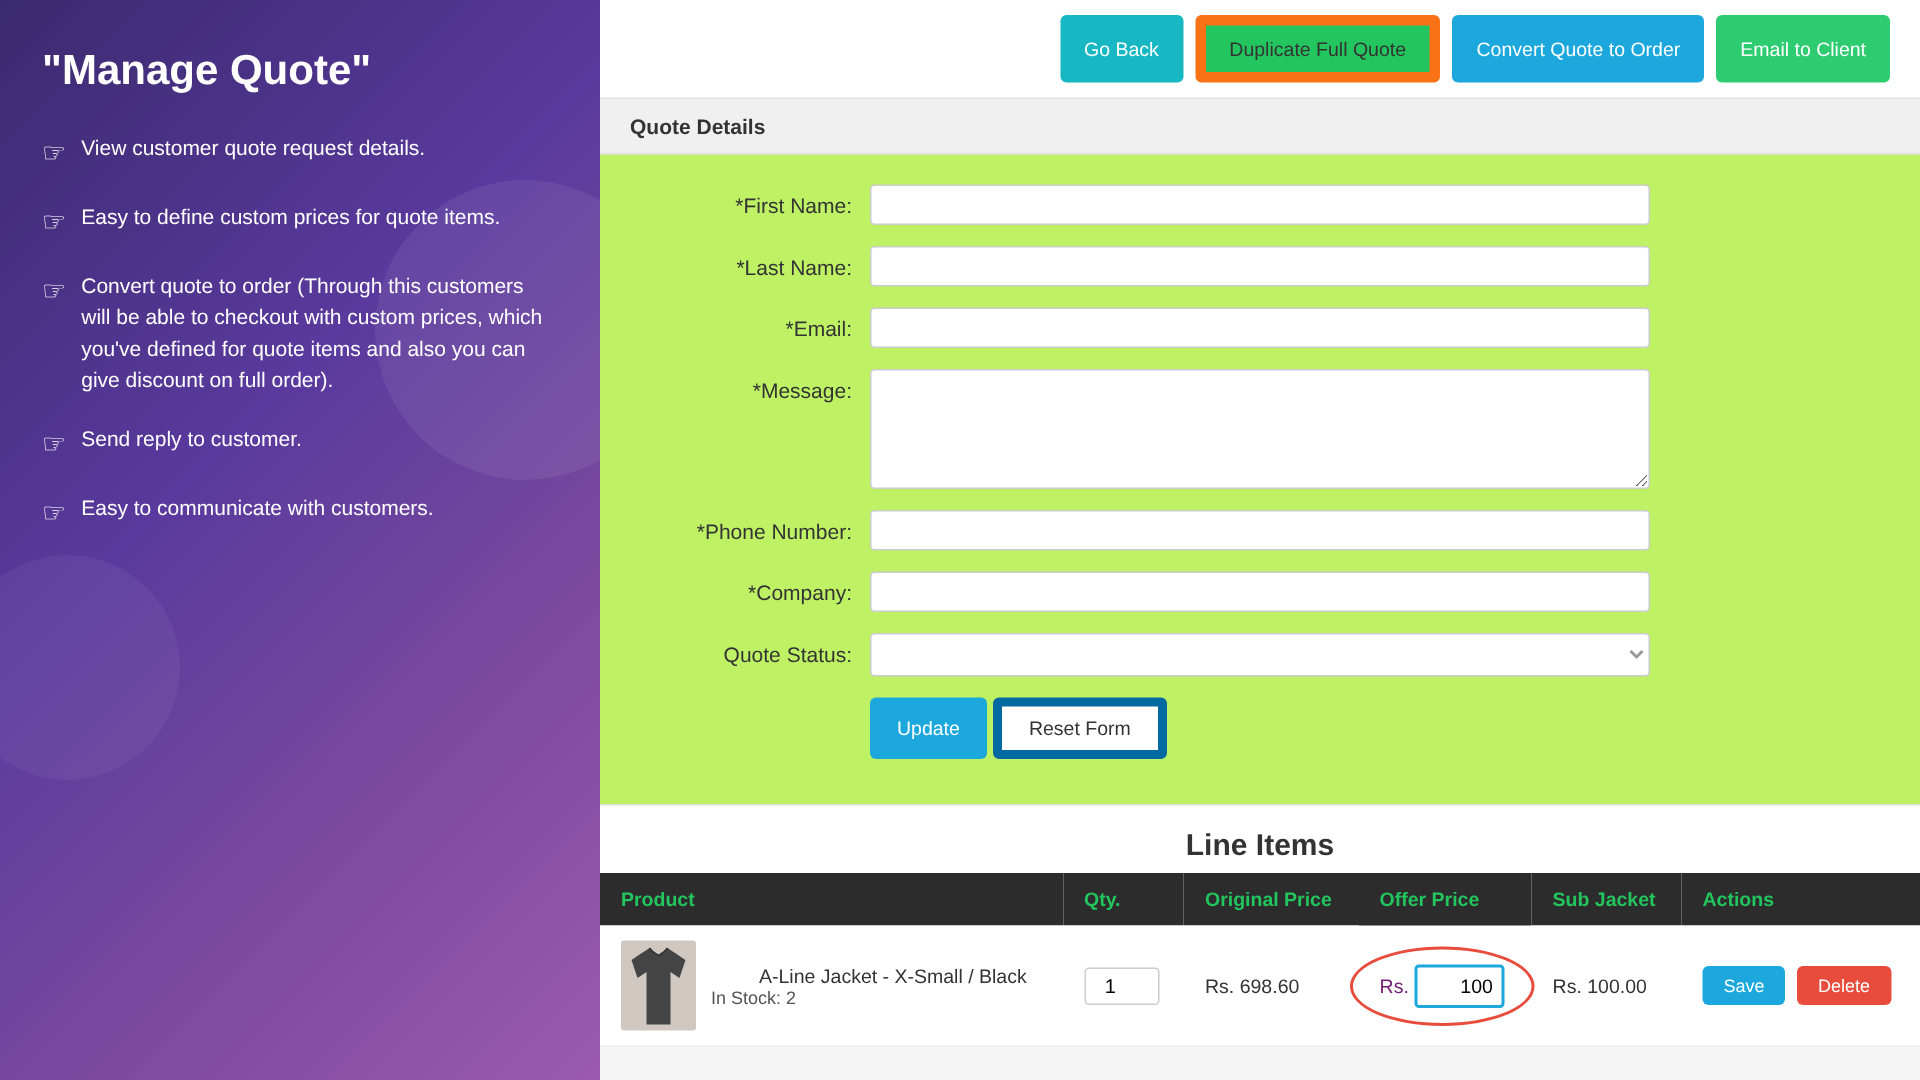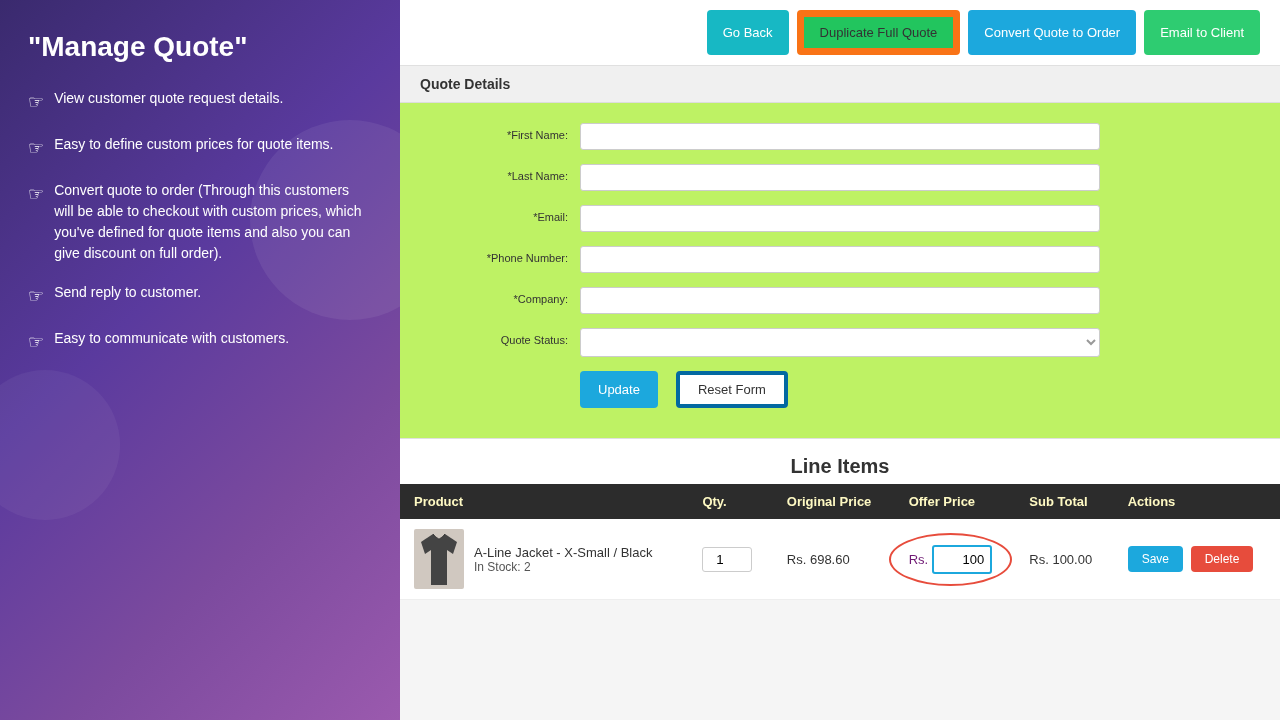--- a/index.html
+++ b/index.html
@@ -135,21 +135,21 @@
     .form-row {
       display: flex;
       align-items: flex-start;
       margin-bottom: 14px;
     }
     .form-label {
       width: 140px;
       text-align: right;
       padding-right: 12px;
       padding-top: 6px;
-      font-size: 11px;
+      font-size: 14px;
       color: #333;
       flex-shrink: 0;
     }
     .form-control {
       flex: 1;
       max-width: 520px;
       padding: 5px 8px;
       border: 1px solid #ccc;
       border-radius: 3px;
       font-size: 13px;
@@ -159,39 +159,39 @@
     textarea.form-control {
       height: 80px;
       resize: vertical;
     }
     select.form-control {
       background: #fff;
     }
 
     .form-actions {
       display: flex;
-      gap: 18px;
+      gap: 4px;
       margin-left: 140px;
       margin-top: 10px;
       padding-bottom: 10px;
     }
     .btn-update {
       background: #1ca8dd;
       color: #fff;
       padding: 7px 18px;
       border: none;
       border-radius: 4px;
       cursor: pointer;
       font-size: 13px;
     }
     .btn-reset {
       background: #fff;
       color: #333;
       padding: 7px 18px;
-      border: 4px solid #0369a1;
+      border: 6px solid #0369a1;
       border-radius: 4px;
       cursor: pointer;
       font-size: 13px;
     }
 
     
     .line-items-section {
       background: #fff;
       padding: 0;
     }
@@ -213,21 +213,21 @@
       font-weight: bold;
     }
 
     
     .items-table {
       width: 100%;
       border-collapse: collapse;
     }
     .items-table thead tr {
       background: #2c2c2c;
-      color: #fef9c3;
+      color: #22c55e;
       padding-left: 44px;
     }
     .items-table thead th {
       padding: 10px 14px;
       font-size: 13px;
       font-weight: 600;
       text-align: left;
     }
     .items-table tbody tr {
       background: #fff;
@@ -252,20 +252,21 @@
       display: flex;
       align-items: center;
       justify-content: center;
       overflow: hidden;
       flex-shrink: 0;
     }
 
     .product-name {
       font-size: 13px;
       color: #333;
+      margin-left: 32px;
     }
     .product-stock {
       font-size: 12px;
       color: #555;
     }
 
     .qty-input {
       width: 50px;
       padding: 4px 6px;
       border: 1px solid #ccc;
@@ -394,20 +395,26 @@
         <input class="form-control" type="text" value="" style="">
       </div>
 
       <div class="form-row">
         <label class="form-label">
           <span>*Email:</span>
         </label>
         <input class="form-control" type="text" value="" style="">
       </div>
 
+      <div class="form-row">
+        <label class="form-label" style="padding-top:6px;">
+          <span>*Message:</span>
+        </label>
+        <textarea class="form-control" style=""></textarea>
+      </div>
 
       <div class="form-row">
         <label class="form-label">
           <span>*Phone Number:</span>
         </label>
         <input class="form-control" type="text" value="" style="">
       </div>
 
       <div class="form-row">
         <label class="form-label">
@@ -439,21 +446,21 @@
   <div class="line-items-section">
     <div class="line-items-title">Line Items</div>
 
     <table class="items-table">
       <thead>
         <tr>
           <th>Product</th>
           <th>Qty.</th>
           <th>Original Price</th>
           <th>Offer Price</th>
-          <th>Sub Total</th>
+          <th>Sub Jacket</th>
           <th>Actions</th>
         </tr>
       </thead>
       <tbody>
         <tr>
           <td>
             <div class="product-cell">
               <div class="product-img">
                 <svg width="40" height="55" viewBox="0 0 40 55" fill="none" xmlns="http://www.w3.org/2000/svg">
                   <path d="M14 2 C14 2 8 6 2 10 L6 22 L12 18 L12 53 L28 53 L28 18 L34 22 L38 10 C32 6 26 2 26 2 C24 5 20 7 20 7 C20 7 16 5 14 2Z" fill="#444"></path>

